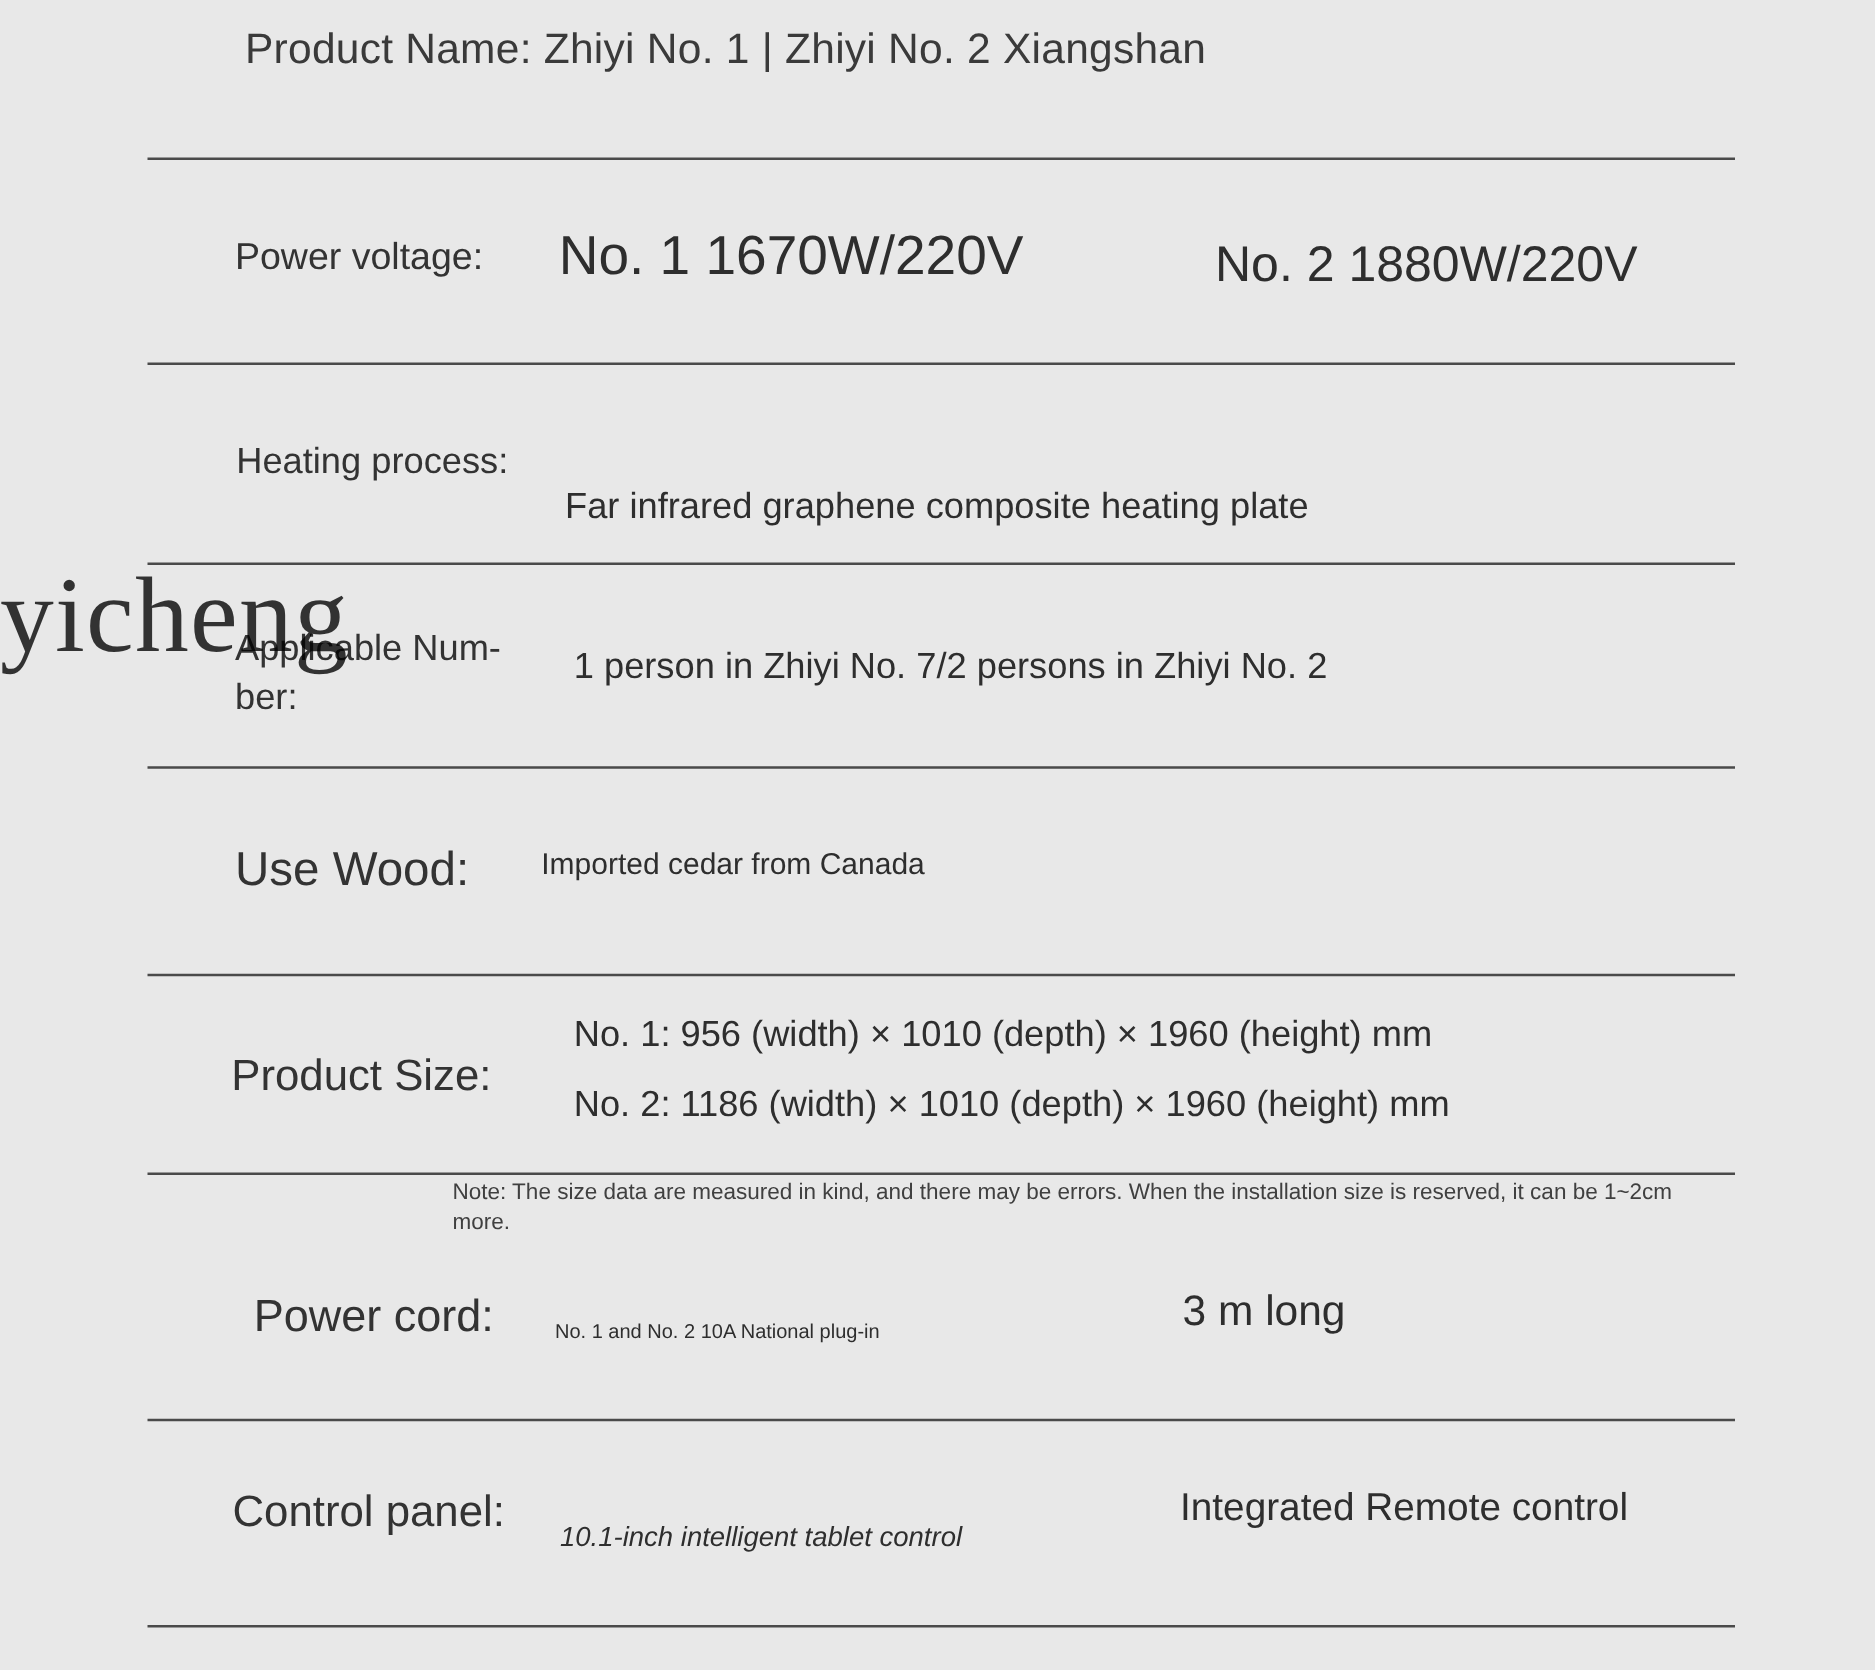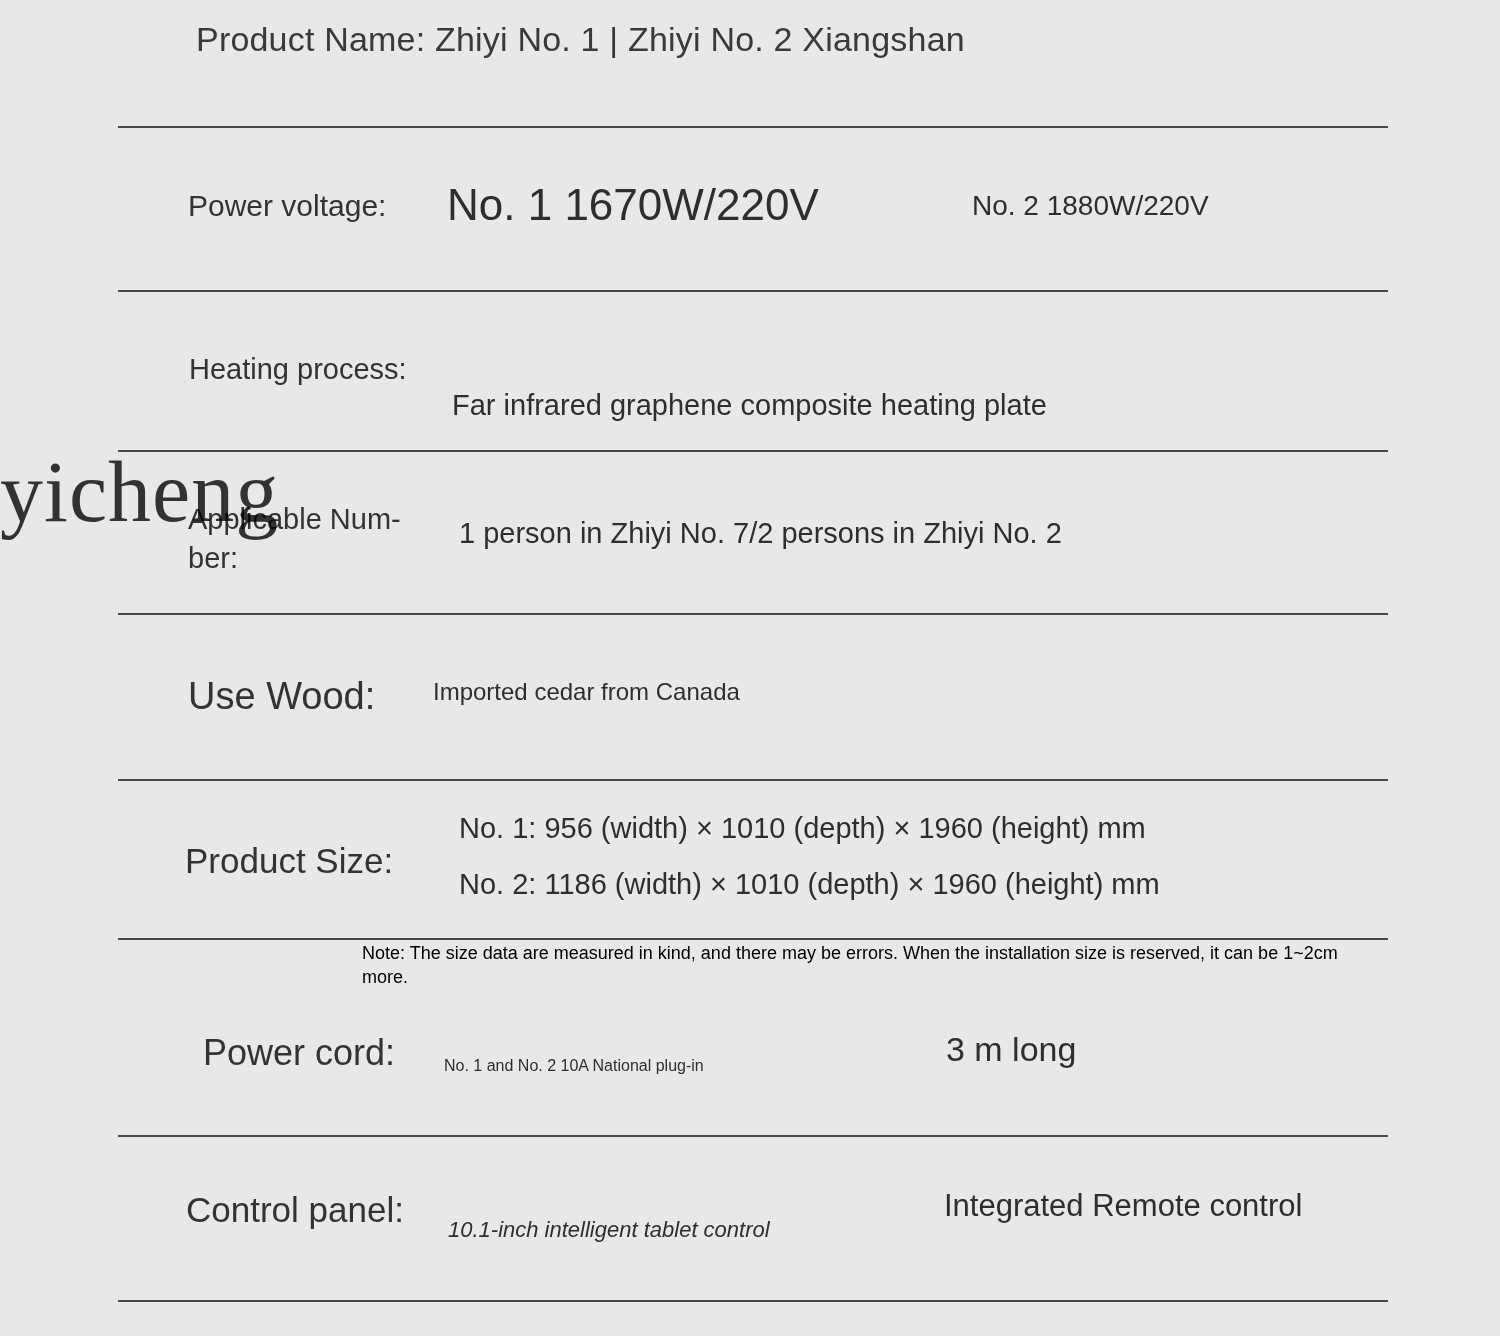--- a/index.html
+++ b/index.html
@@ -63,39 +63,39 @@
     white-space: pre-line;
   }
   .val {
     position: absolute;
     color: #2e2e2e;
   }
 
   
   #r-voltage-label { left: 188px; top: 189px; font-size: 30px; }
   #r-voltage-v1 { left: 447px; top: 180px; font-size: 44px; letter-spacing: 0px; }
-  #r-voltage-v2 { left: 972px; top: 190px; font-size: 28px; }
+  #r-voltage-v2 { left: 972px; top: 190px; font-size: 40px; }
 
   
   #r-heating-label { left: 189px; top: 353px; font-size: 29px; }
   #r-heating-val { left: 452px; top: 353px; font-size: 29px; margin-top: 36px; }
 
   
   #r-number-label { left: 188px; top: 500px; font-size: 29px; width: 262px; line-height: 39px; }
   #r-number-val { left: 459px; top: 517px; font-size: 29px; }
 
   
   #r-wood-label { left: 188px; top: 675px; font-size: 38px; }
   #r-wood-val { left: 433px; top: 678px; font-size: 24px; }
 
   
   #r-size-label { left: 185px; top: 841px; font-size: 35px; }
   #r-size-v1 { left: 459px; top: 812px; font-size: 29px; }
   #r-size-v2 { left: 459px; top: 868px; font-size: 29px; }
-  #r-size-note { left: 362px; top: 941px; width: 1010px; font-size: 18px; color: #000000; line-height: 24px; }
+  #r-size-note { left: 362px; top: 941px; width: 1010px; font-size: 18px; color: #404040; line-height: 24px; }
 
   
   #r-cord-label { left: 203px; top: 1032px; font-size: 36px; }
   #r-cord-val1 { left: 444px; top: 1057px; font-size: 16px; text-align: right; }
   #r-cord-val2 { left: 946px; top: 1030px; font-size: 34px; }
 
   
   #r-panel-label { left: 186px; top: 1190px; font-size: 35px; }
   #r-panel-val1 { left: 448px; top: 1217px; font-size: 22px; font-style: italic; }
   #r-panel-val2 { left: 944px; top: 1188px; font-size: 31px; }

